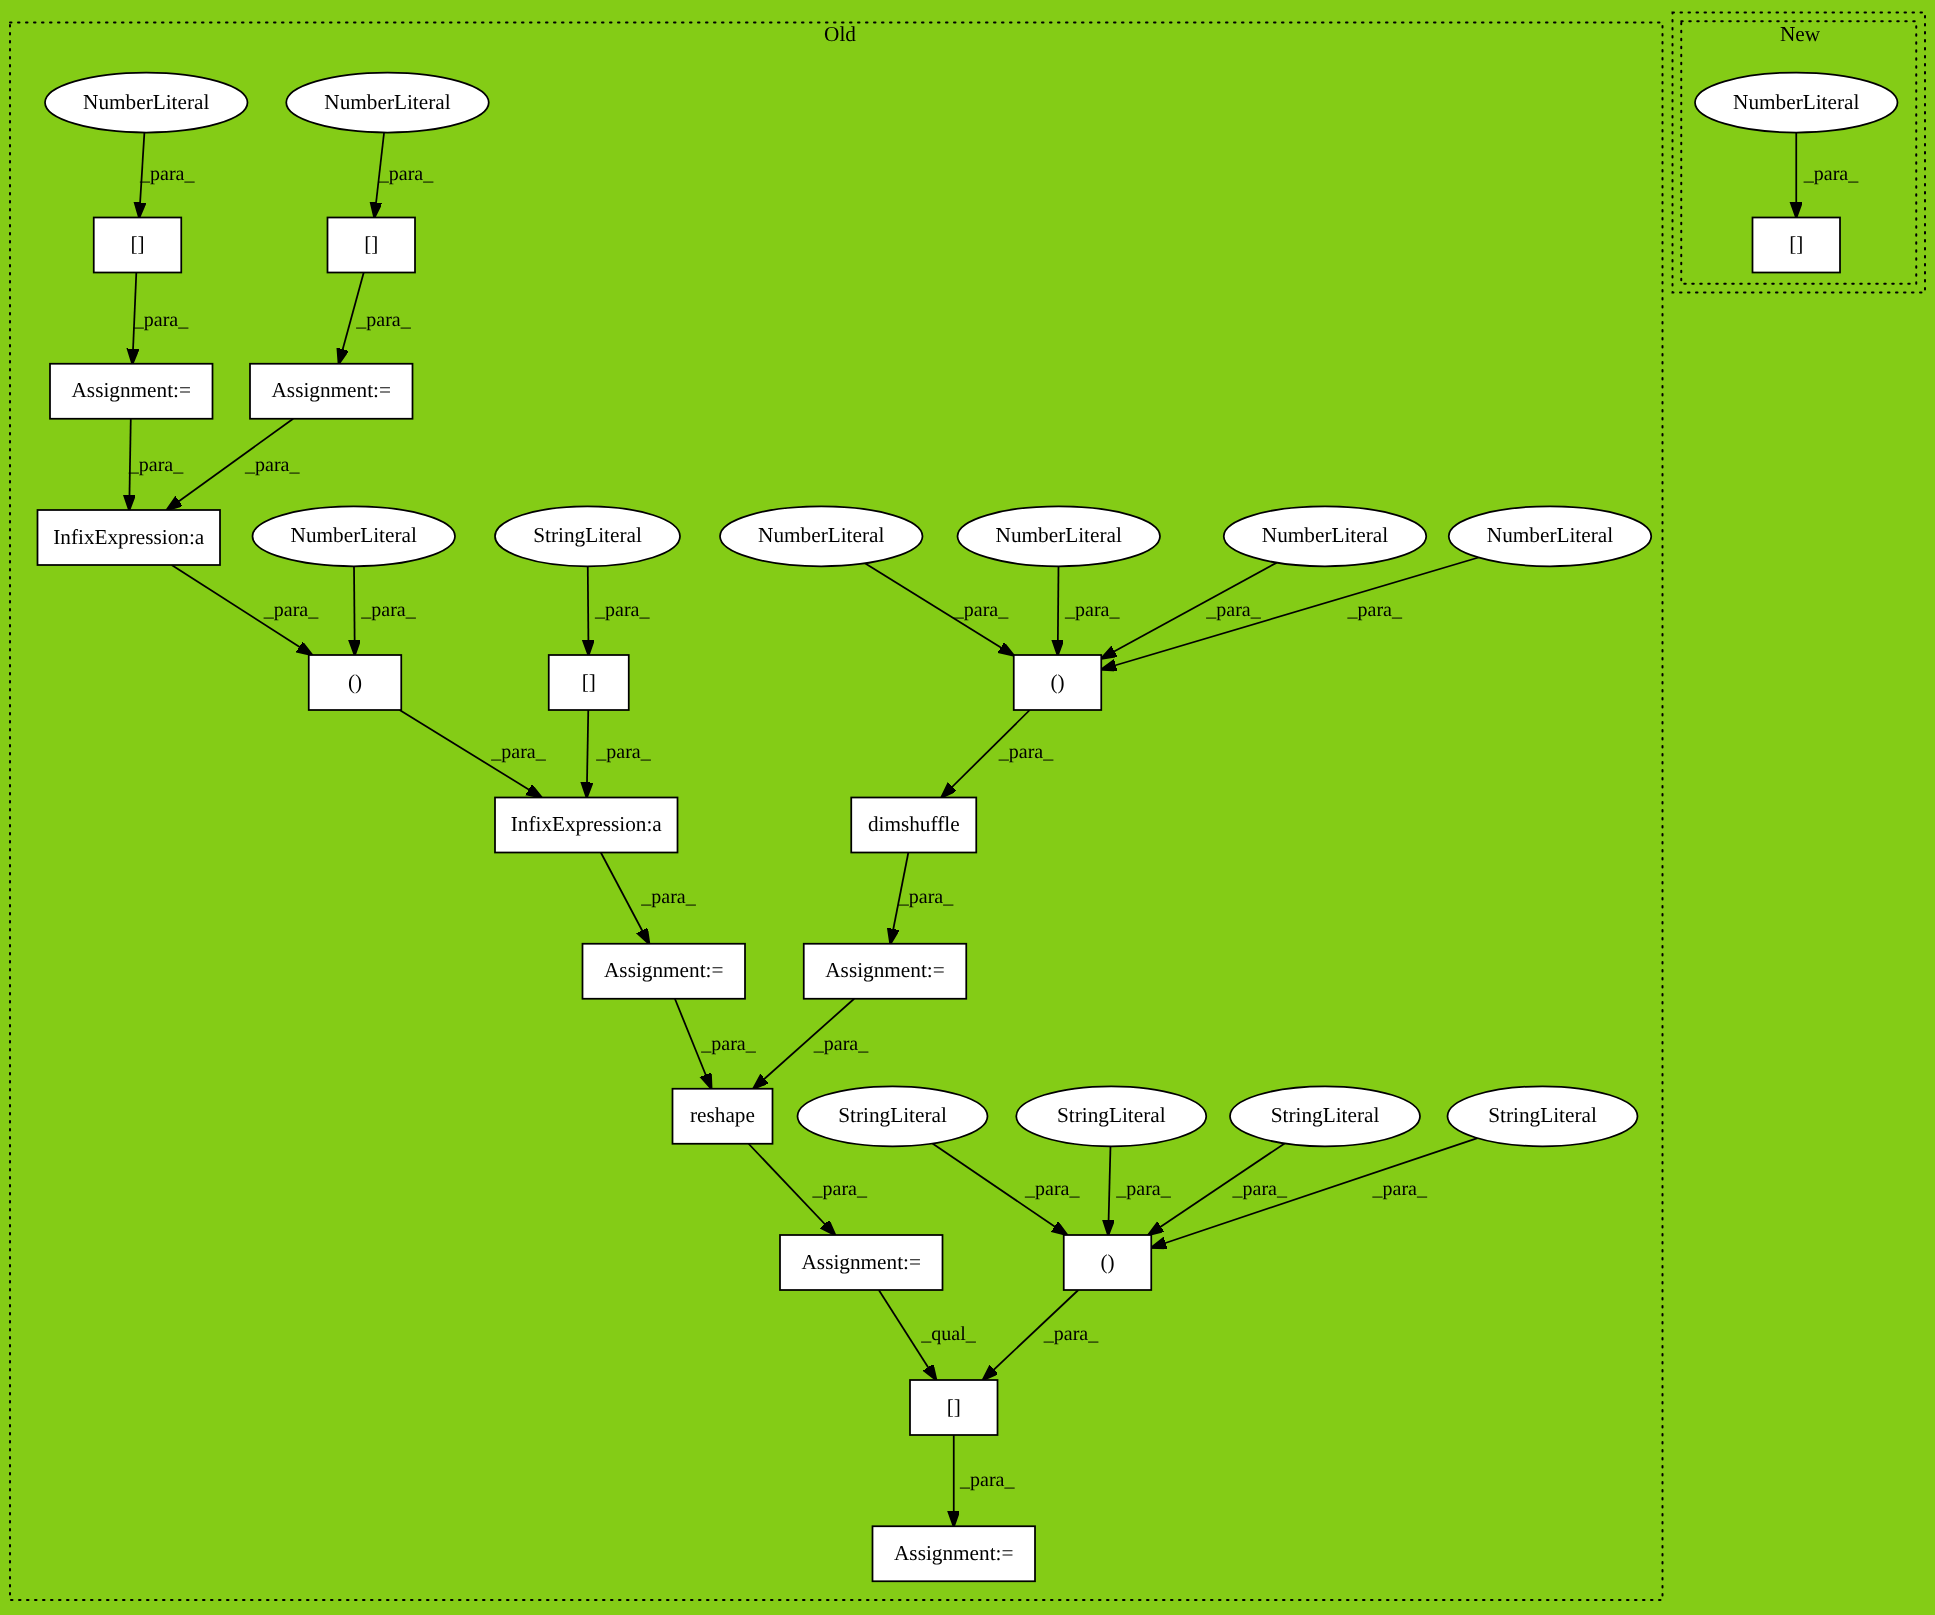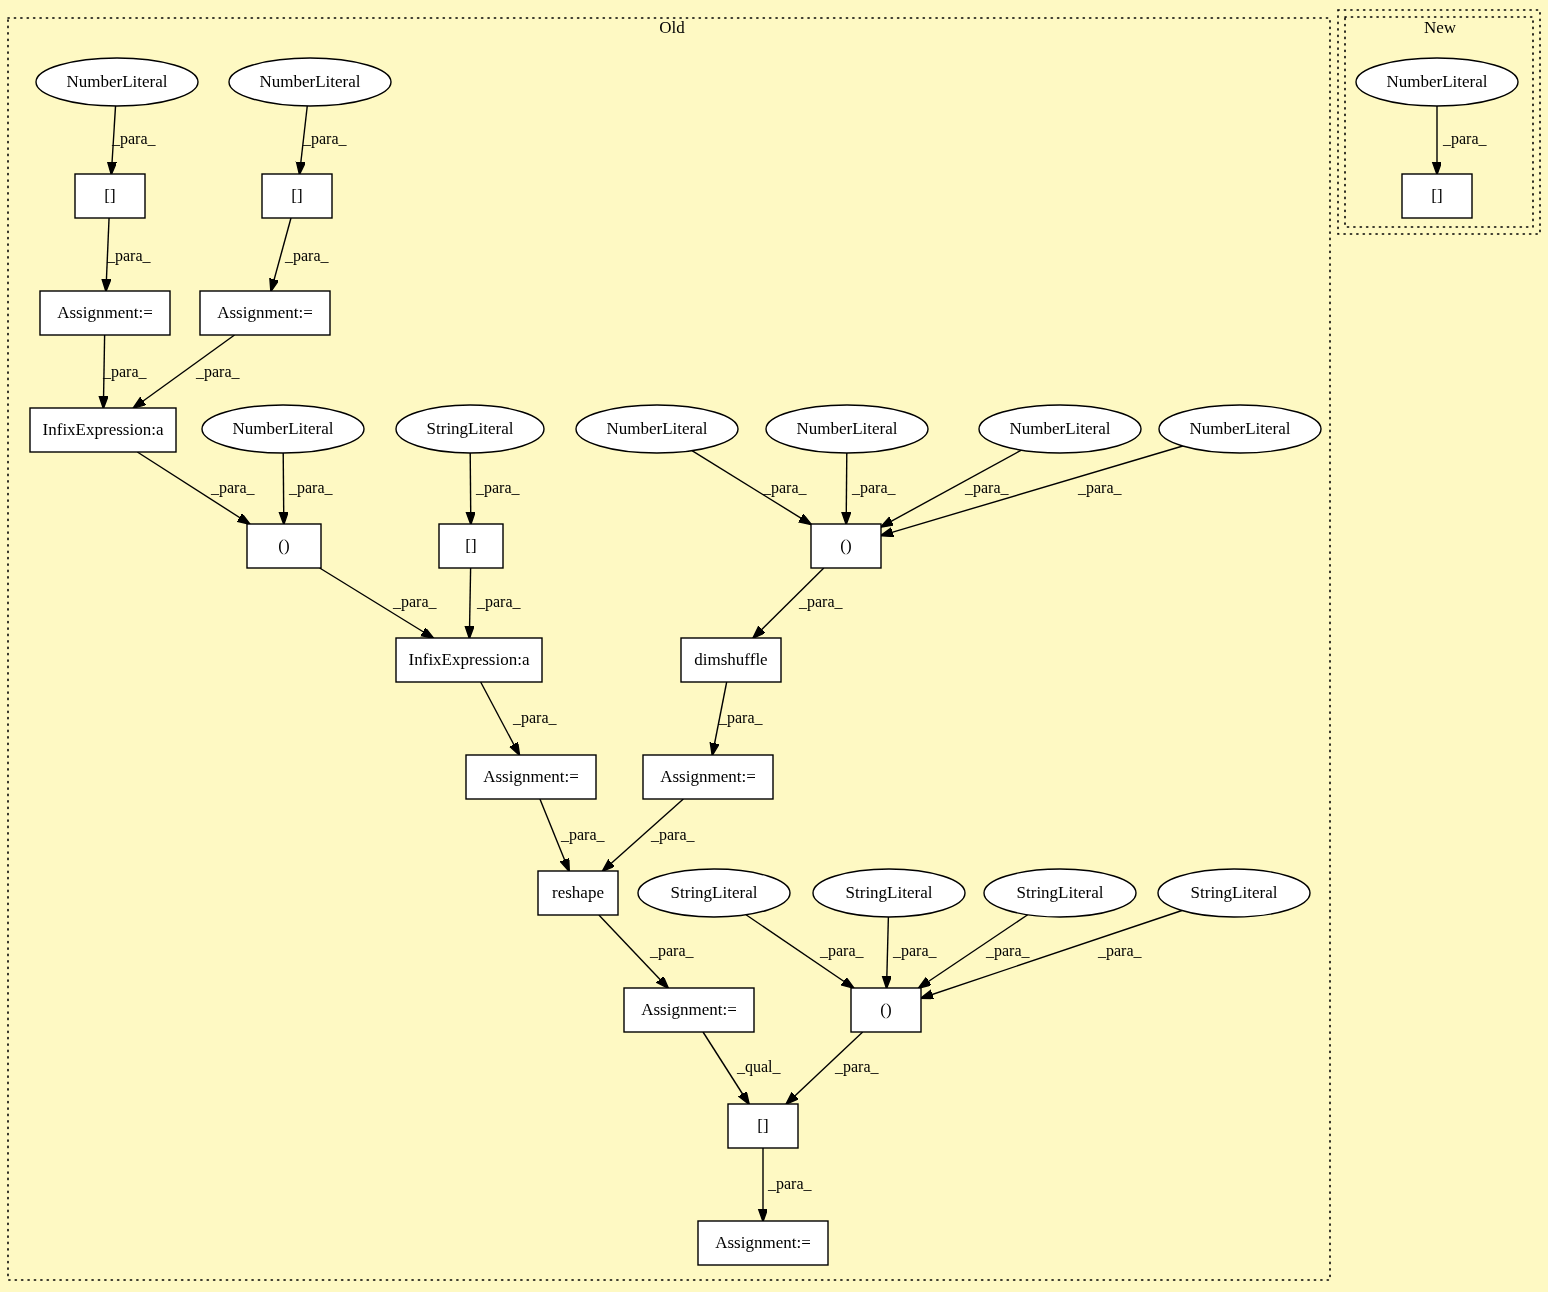--- a/index.html
+++ b/index.html
@@ -8,21 +8,21 @@
     background: #ffffff;
   }
   body {
     font-family: "Liberation Serif", "DejaVu Serif", serif;
   }
   #stage {
     position: relative;
     width: 1548px;
     height: 1292px;
     overflow: hidden;
-    background: #fef9c3;
+    background: #84cc16;
   }
   #graph-svg {
     position: absolute;
     left: 0;
     top: 0;
     width: 1548px;
     height: 1292px;
   }
   .cluster-rect {
     fill: none;

